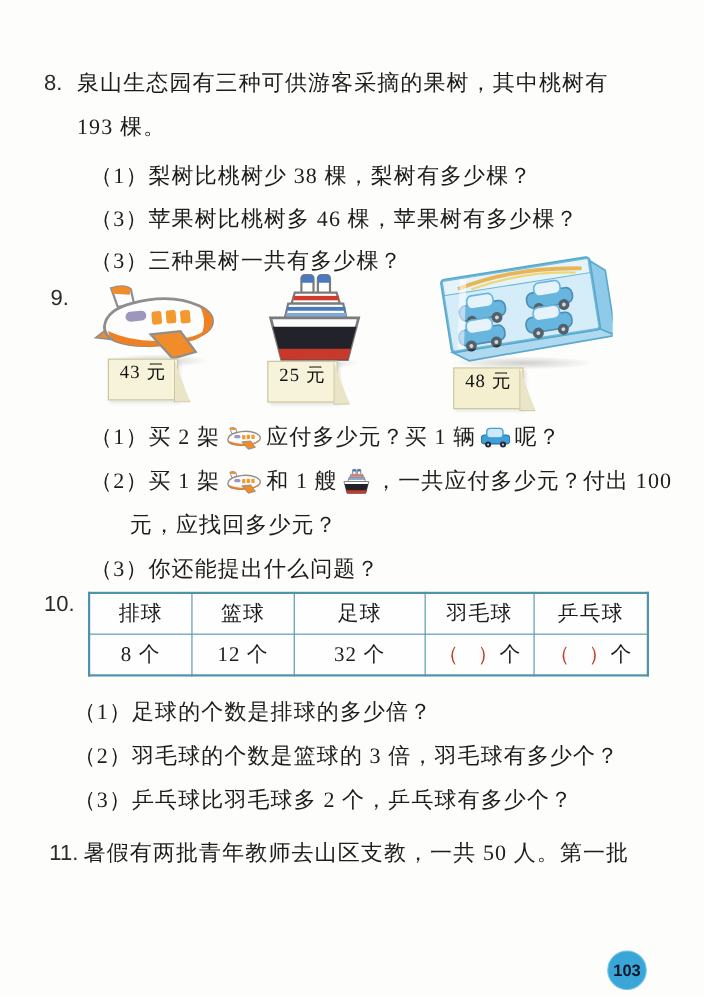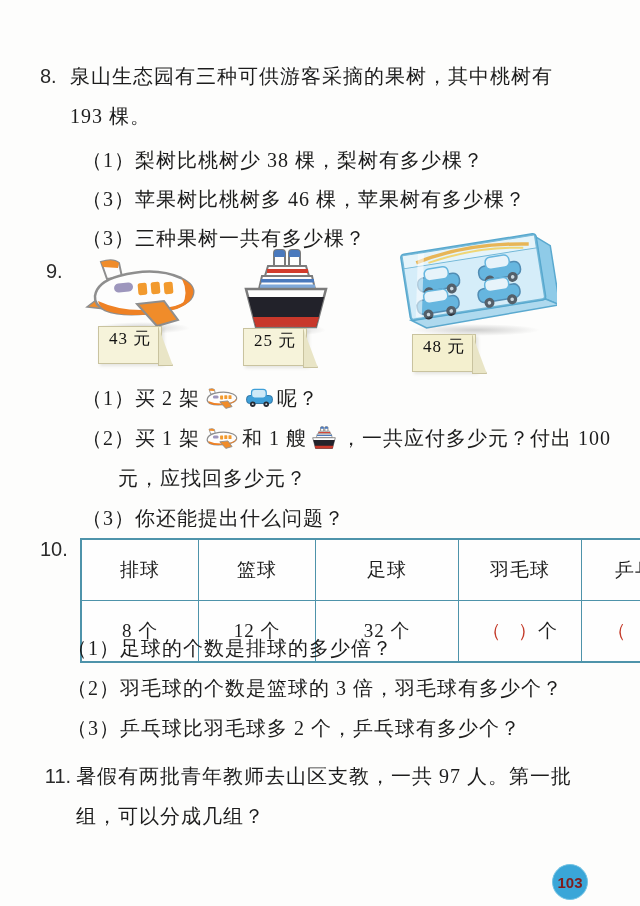--- a/index.html
+++ b/index.html
@@ -51,39 +51,39 @@
   
   #p10{top:534px;}
   #p10 .pnum{position:absolute;left:0;top:4px;}
   table.balls{
     position:absolute;left:40px;top:4px;width:502px;
     border-collapse:collapse;table-layout:fixed;
     background:#fefefe;
   }
   table.balls td{
     border:1.5px solid #4e93aa;text-align:center;height:36px;
-    font-size:19px;letter-spacing:1px;padding:12px;
+    font-size:19px;letter-spacing:1px;padding:0;
   }
   table.balls{border:2.5px solid #4e93aa;}
   td.c0{width:92px;} td.c1{width:92px;} td.c2{width:118px;} td.c3{width:98px;} td.c4{width:102px;}
   .paren{color:#c43b2a;}
   .blank-gap{display:inline-block;width:16px;}
   #p10 .items{position:absolute;left:27px;top:94px;}
 
   
   #p11{top:756px;display:flex;}
   #p11 .pnum{width:36px;flex:0 0 36px;line-height:40px;text-align:center;}
 
   
   .page-badge{
     position:absolute;left:552px;top:864px;width:34px;height:34px;border-radius:50%;
     background:#3aa6d8;border:1.5px solid #74c4e4;
     display:flex;align-items:center;justify-content:center;
     font-family:"Liberation Sans","DejaVu Sans",sans-serif;
-    font-size:15px;font-weight:bold;color:#7f1d1d;
+    font-size:15px;font-weight:bold;color:#0f172a;
   }
 </style>
 </head>
 <body>
 
 <div class="page">
 
   <section class="prob" id="p8">
     <div class="head">
       <span class="pnum">8.</span>
@@ -208,20 +208,21 @@
           <path d="M22,21 L16,4 Q28,0 34,5 L37,19 Z" fill="#fdfdfd" stroke="#8e8e8e" stroke-width="3"></path>
           <path d="M16,4 Q28,0 34,5 L33,10 L18,9 Z" fill="#f08c2a"></path>
           <path d="M10,38 Q12,24 34,18 Q70,8 96,20 Q110,27 108,36 Q106,47 78,53 Q40,60 20,52 Q9,47 10,38 Z" fill="#fdfdfd" stroke="#8e8e8e" stroke-width="4"></path>
           <path d="M13,43 Q45,58 90,48 Q103,44 107,35 Q108,44 92,51 Q50,62 22,53 Q14,49 13,43 Z" fill="#ef8124"></path>
           <rect x="29" y="25" width="19" height="10" rx="5" fill="#9d96bd"></rect>
           <rect x="53" y="25" width="10" height="13" rx="2" fill="#f29a2e"></rect>
           <rect x="67" y="24" width="10" height="13" rx="2" fill="#f29a2e"></rect>
           <rect x="81" y="24" width="10" height="13" rx="2" fill="#f29a2e"></rect>
           <path d="M52,46 L72,68 L93,62 L79,43 Z" fill="#f08c2a" stroke="#8e8e8e" stroke-width="3"></path>
         </svg>
+        <span>应付多少元？买 1 辆</span>
         <svg class="inline-icon" width="27" height="20" viewBox="0 0 44 32">
           <rect x="1" y="12" width="42" height="13" rx="5" fill="#3f9fd8" stroke="#2c6f9e" stroke-width="1.5"></rect>
           <rect x="9" y="2" width="24" height="14" rx="5" fill="#cfe9f7" stroke="#3f9fd8" stroke-width="2"></rect>
           <circle cx="11" cy="26" r="4.5" fill="#262b33"></circle>
             <circle cx="33" cy="26" r="4.5" fill="#262b33"></circle>
           <circle cx="11" cy="26" r="1.6" fill="#cfd4da"></circle>
             <circle cx="33" cy="26" r="1.6" fill="#cfd4da"></circle>
         </svg>
         <span>呢？</span>
       </div>
@@ -290,22 +291,21 @@
     <div class="items">
       <div class="cn lh40">（1）足球的个数是排球的多少倍？</div>
       <div class="cn lh40">（2）羽毛球的个数是篮球的 3 倍，羽毛球有多少个？</div>
       <div class="cn lh40">（3）乒乓球比羽毛球多 2 个，乒乓球有多少个？</div>
     </div>
   </section>
 
   <section class="prob" id="p11">
     <span class="pnum">11.</span>
     <div>
-      <div class="cn lh40">暑假有两批青年教师去山区支教，一共 97 人。第一批</div>
-      <div class="cn lh40">组，可以分成几组？</div>
+      <div class="cn lh40">暑假有两批青年教师去山区支教，一共 50 人。第一批</div>
     </div>
   </section>
 
   <div class="page-badge">
     <span>103</span>
   </div>
 
 </div>
 
 </body></html>

